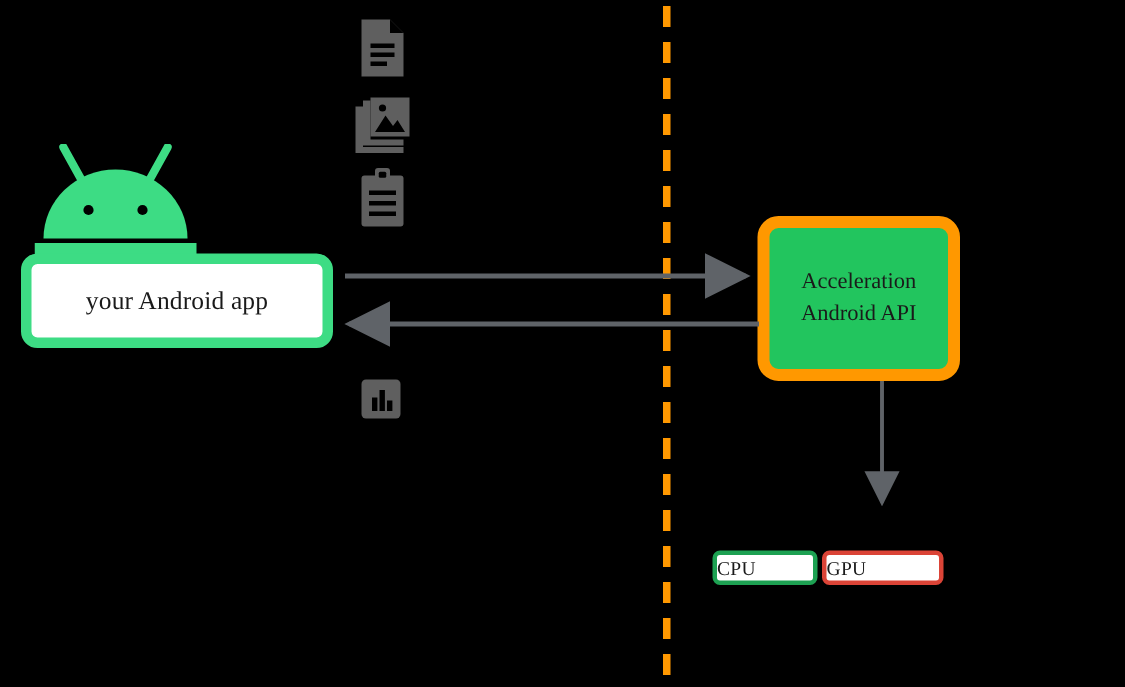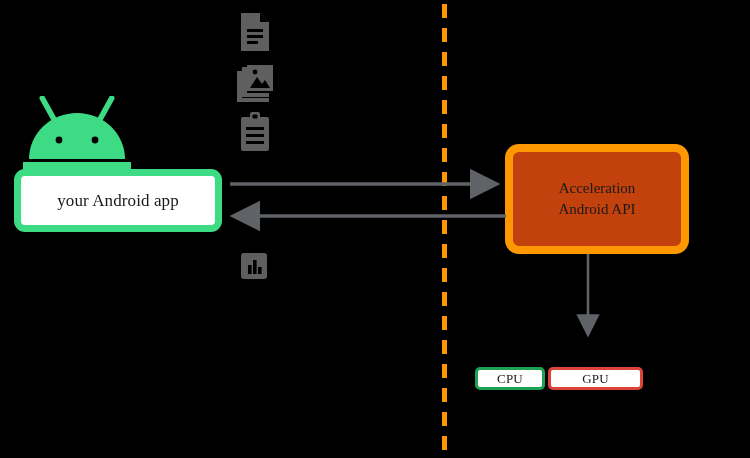--- a/index.html
+++ b/index.html
@@ -63,24 +63,24 @@
     color: #1a1a1a;
     letter-spacing: .1px;
     white-space: nowrap;
   }
 
   
   #service-api-box {
     position: absolute;
     left: 505px;
     top: 144px;
-    width: 184px;
+    width: 135px;
     height: 110px;
     box-sizing: border-box;
-    background: #c2410c;
+    background: #22c55e;
     border: 8px solid #FF9800;
     border-radius: 14px;
     display: flex;
     flex-direction: column;
     align-items: center;
     justify-content: center;
   }
   #service-api-box .box-label {
     font-size: 15px;
     color: #1a1a1a;
@@ -90,36 +90,35 @@
   }
 
   
   #cpu-chip, #gpu-chip {
     position: absolute;
     box-sizing: border-box;
     background: #ffffff;
     border-radius: 5px;
     display: flex;
     align-items: center;
-    justify-content: center;
     font-size: 13px;
     color: #1a1a1a;
     letter-spacing: .2px;
   }
   #cpu-chip {
     left: 475px;
     top: 367px;
     width: 70px;
     height: 23px;
     border: 3px solid #1DA152;
   }
   #gpu-chip {
     left: 548px;
     top: 367px;
-    width: 95px;
+    width: 81px;
     height: 23px;
     border: 3px solid #DB4437;
   }
 
   
   .media-icon {
     position: absolute;
     width: 34px;
     height: 40px;
   }

